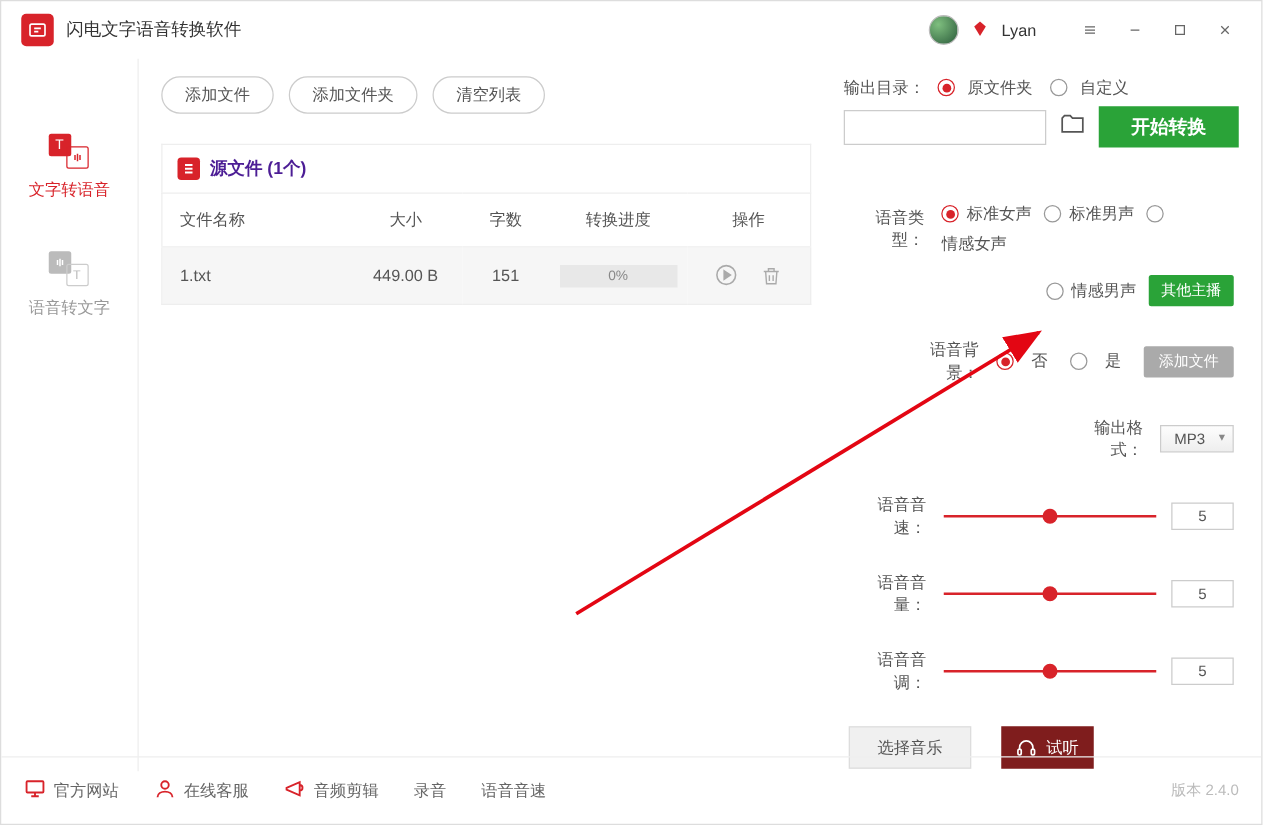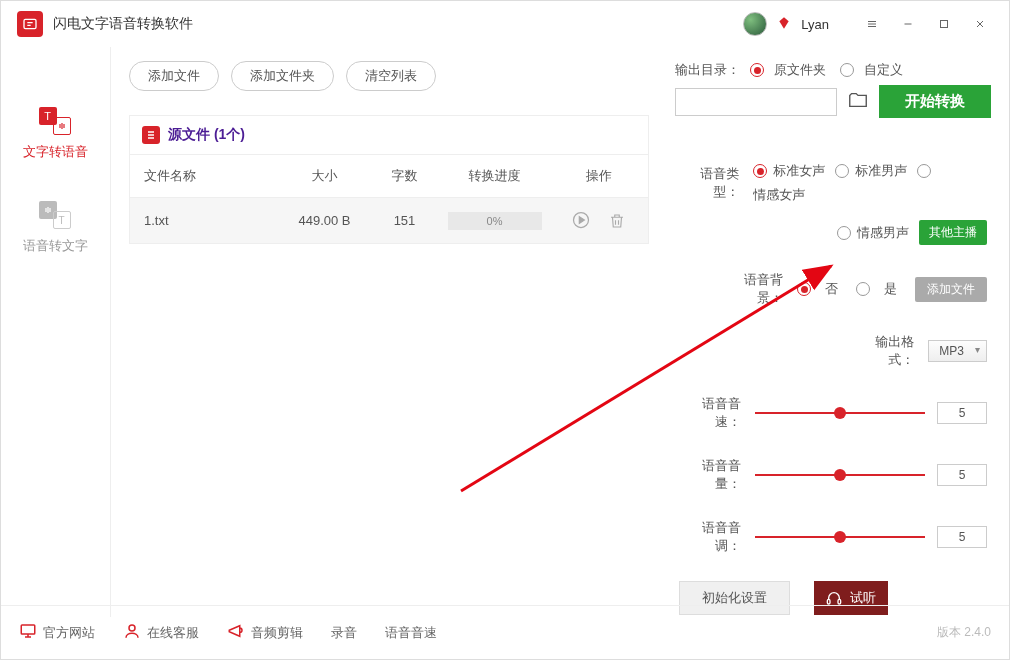--- a/index.html
+++ b/index.html
@@ -282,21 +282,21 @@
         </div>
         <div class="set-row">
           <span class="set-label">语音音调：</span>
           <div class="slider-wrap">
               <div class="slider"></div>
               <div class="num-box">5</div>
             </div>
         </div>
 
         <div class="action-btns">
-          <button class="reset-btn">初始化设置</button>
+          <button class="reset-btn">选择音乐</button>
           <button class="listen-btn">
             <svg width="16" height="16" viewBox="0 0 24 24" fill="none" stroke="#fff" stroke-width="2">
                 <path d="M4 14v-2a8 8 0 0116 0v2M4 14a2 2 0 012 2v3a2 2 0 01-4 0v-3a2 2 0 012-2zm16 0a2 2 0 00-2 2v3a2 2 0 004 0v-3a2 2 0 00-2-2z"></path>
               </svg>
             <span>试听</span>
           </button>
         </div>
       </div>
     </div>
   </div>

